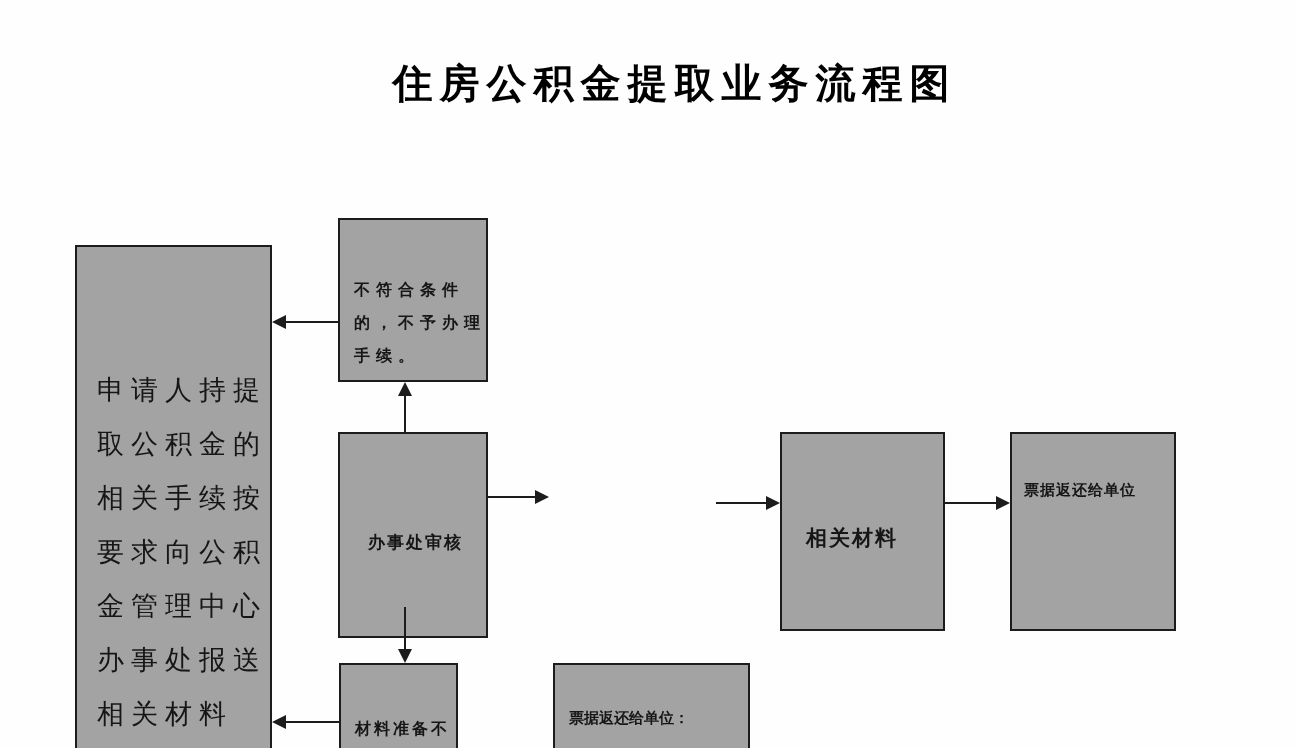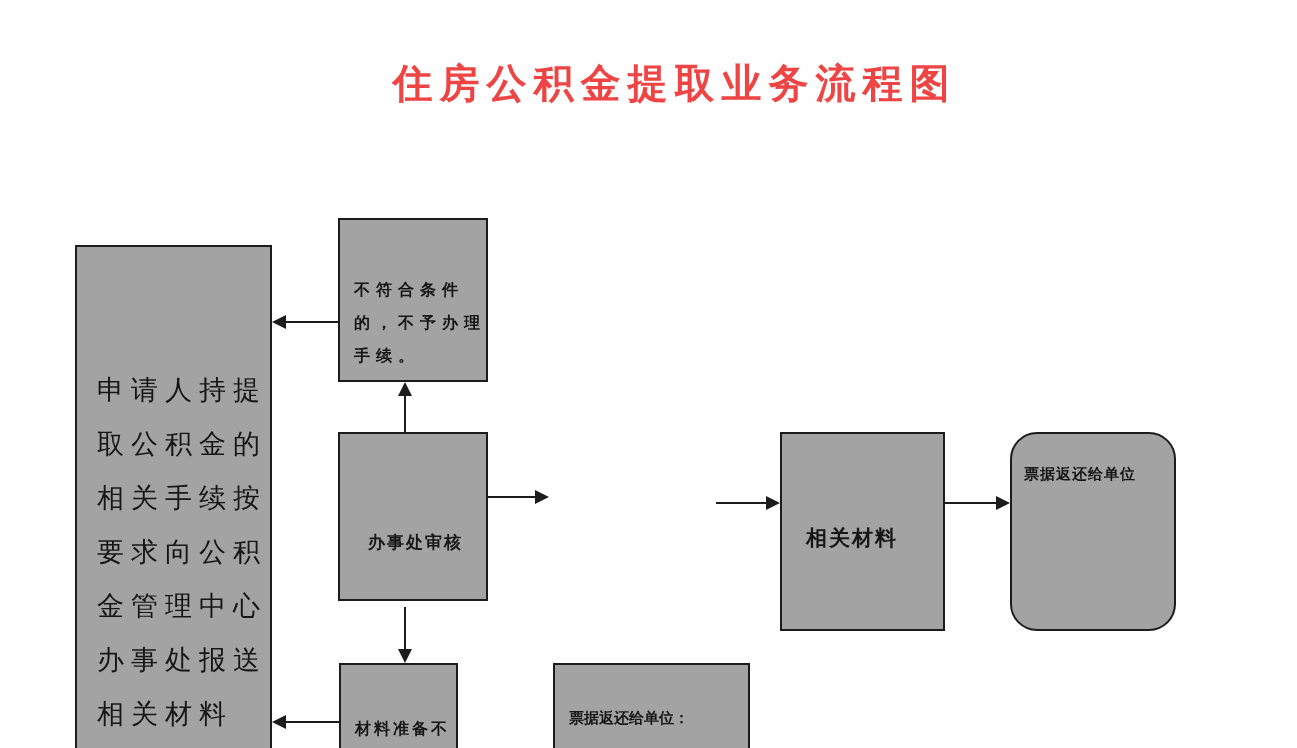--- a/index.html
+++ b/index.html
@@ -18,60 +18,59 @@
   .title {
     position: absolute;
     top: 56px;
     left: 50%;
     transform: translateX(-50%);
     margin-left: 26px;
     font-size: 40px;
     font-weight: bold;
     letter-spacing: 7px;
     white-space: nowrap;
-    color: #ef4444;
+    color: #000000;
   }
   .box {
     position: absolute;
     border: 2px solid #1c1c1c;
     background: #a3a3a3;
     box-sizing: border-box;
     white-space: pre-line;
     color: #161616;
   }
   .box-apply {
     left: 75px; top: 245px; width: 197px; height: 560px;
     font-size: 27px; line-height: 54px; letter-spacing: 7px;
     padding: 62px 0 0 20px;
   }
   .box-reject {
     left: 338px; top: 218px; width: 150px; height: 164px;
     font-size: 16px; font-weight: bold; line-height: 33px; letter-spacing: 6px;
     padding: 20px 0 0 14px;
   }
   .box-review {
-    left: 338px; top: 432px; width: 150px; height: 169px;
+    left: 338px; top: 432px; width: 150px; height: 206px;
     font-size: 17px; font-weight: bold; letter-spacing: 2px;
     padding: 77px 0 0 28px;
   }
   .box-bankcard {
     left: 549px; top: 432px; width: 167px; height: 199px;
     font-size: 16px; font-weight: bold; line-height: 30px; letter-spacing: 1px;
     padding: 42px 0 0 16px;
   }
   .box-instant {
     left: 780px; top: 432px; width: 165px; height: 199px;
     font-size: 21px; font-weight: bold; letter-spacing: 2px;
     padding: 66px 0 0 24px;
   }
   .box-receipt {
     left: 1010px; top: 432px; width: 166px; height: 199px;
     font-size: 15px; font-weight: bold; letter-spacing: 1px;
-    padding: 14px 0 0 12px;
-    border-radius: 27px;
+    padding: 30px 0 0 12px;
   }
   .box-incomplete {
     left: 339px; top: 663px; width: 119px; height: 130px;
     font-size: 16px; font-weight: bold; line-height: 32px; letter-spacing: 3px;
     padding: 16px 0 0 14px;
   }
   .box-phone {
     left: 553px; top: 663px; width: 197px; height: 120px;
     font-size: 15px; font-weight: bold; line-height: 27px;
     padding: 12px 0 0 14px;

